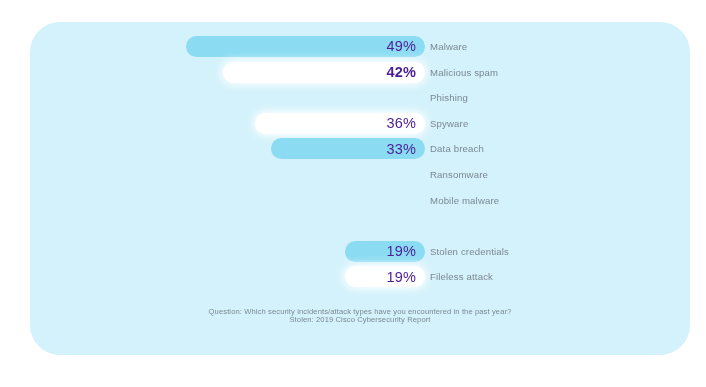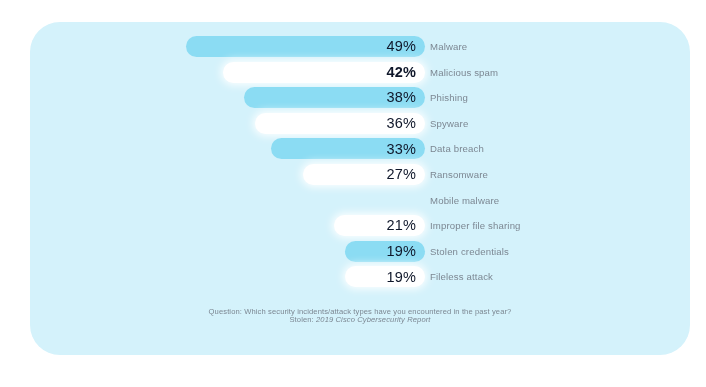--- a/index.html
+++ b/index.html
@@ -65,21 +65,21 @@
     background: #8bdcf3;
   }
 
   .bar.white {
     background: #ffffff;
     box-shadow: 0 0 9px 2px rgba(255, 255, 255, 0.95);
   }
 
   .bar-value {
     font-size: 14.5px;
-    color: #0f172a;
+    color: #4c1d95;
     letter-spacing: 0.2px;
     padding-right: 9px;
     line-height: 1;
     white-space: nowrap;
     position: relative;
     z-index: 2;
   }
 
   .bar-label {
     position: absolute;
@@ -106,21 +106,20 @@
     font-size: 7.6px;
     color: #7c8792;
     letter-spacing: 0.1px;
     line-height: 1;
   }
 
   #footer-question {
   }
 
   .footer-italic {
-    font-style: italic;
   }
 </style>
 </head>
 <body>
 
 <div id="chart-card">
 
   <div id="bars-region">
       <div class="bar-row" style="top: 14px;">
         <div class="bar-track">
@@ -132,61 +131,43 @@
       </div>
       <div class="bar-row" style="top: 39.6px;">
         <div class="bar-track">
           <div class="bar white" style="width: 201.9px; font-weight: bold;">
             <span class="bar-value">42%</span>
           </div>
         </div>
         <div class="bar-label">Malicious spam</div>
       </div>
       <div class="bar-row" style="top: 65.2px;">
-        <div class="bar-track">
-          <div class="bar blue" style="width: 180.7px;">
-            <span class="bar-value">38%</span>
-          </div>
-        </div>
         <div class="bar-label">Phishing</div>
       </div>
       <div class="bar-row" style="top: 90.8px; padding-left: 44px;">
         <div class="bar-track">
           <div class="bar white" style="width: 170.1px;">
             <span class="bar-value">36%</span>
           </div>
         </div>
         <div class="bar-label">Spyware</div>
       </div>
       <div class="bar-row" style="top: 116.4px; padding-left: 44px;">
         <div class="bar-track">
           <div class="bar blue" style="width: 154.2px;">
             <span class="bar-value">33%</span>
           </div>
         </div>
         <div class="bar-label">Data breach</div>
       </div>
       <div class="bar-row" style="top: 142px;">
-        <div class="bar-track">
-          <div class="bar white" style="width: 122.4px;">
-            <span class="bar-value">27%</span>
-          </div>
-        </div>
         <div class="bar-label">Ransomware</div>
       </div>
       <div class="bar-row" style="top: 167.6px;">
         <div class="bar-label">Mobile malware</div>
-      </div>
-      <div class="bar-row" style="top: 193.2px;">
-        <div class="bar-track">
-          <div class="bar white" style="width: 90.6px;">
-            <span class="bar-value">21%</span>
-          </div>
-        </div>
-        <div class="bar-label">Improper file sharing</div>
       </div>
       <div class="bar-row" style="top: 218.8px;">
         <div class="bar-track">
           <div class="bar blue" style="width: 80px;">
             <span class="bar-value">19%</span>
           </div>
         </div>
         <div class="bar-label">Stolen credentials</div>
       </div>
       <div class="bar-row" style="top: 244.4px;">

